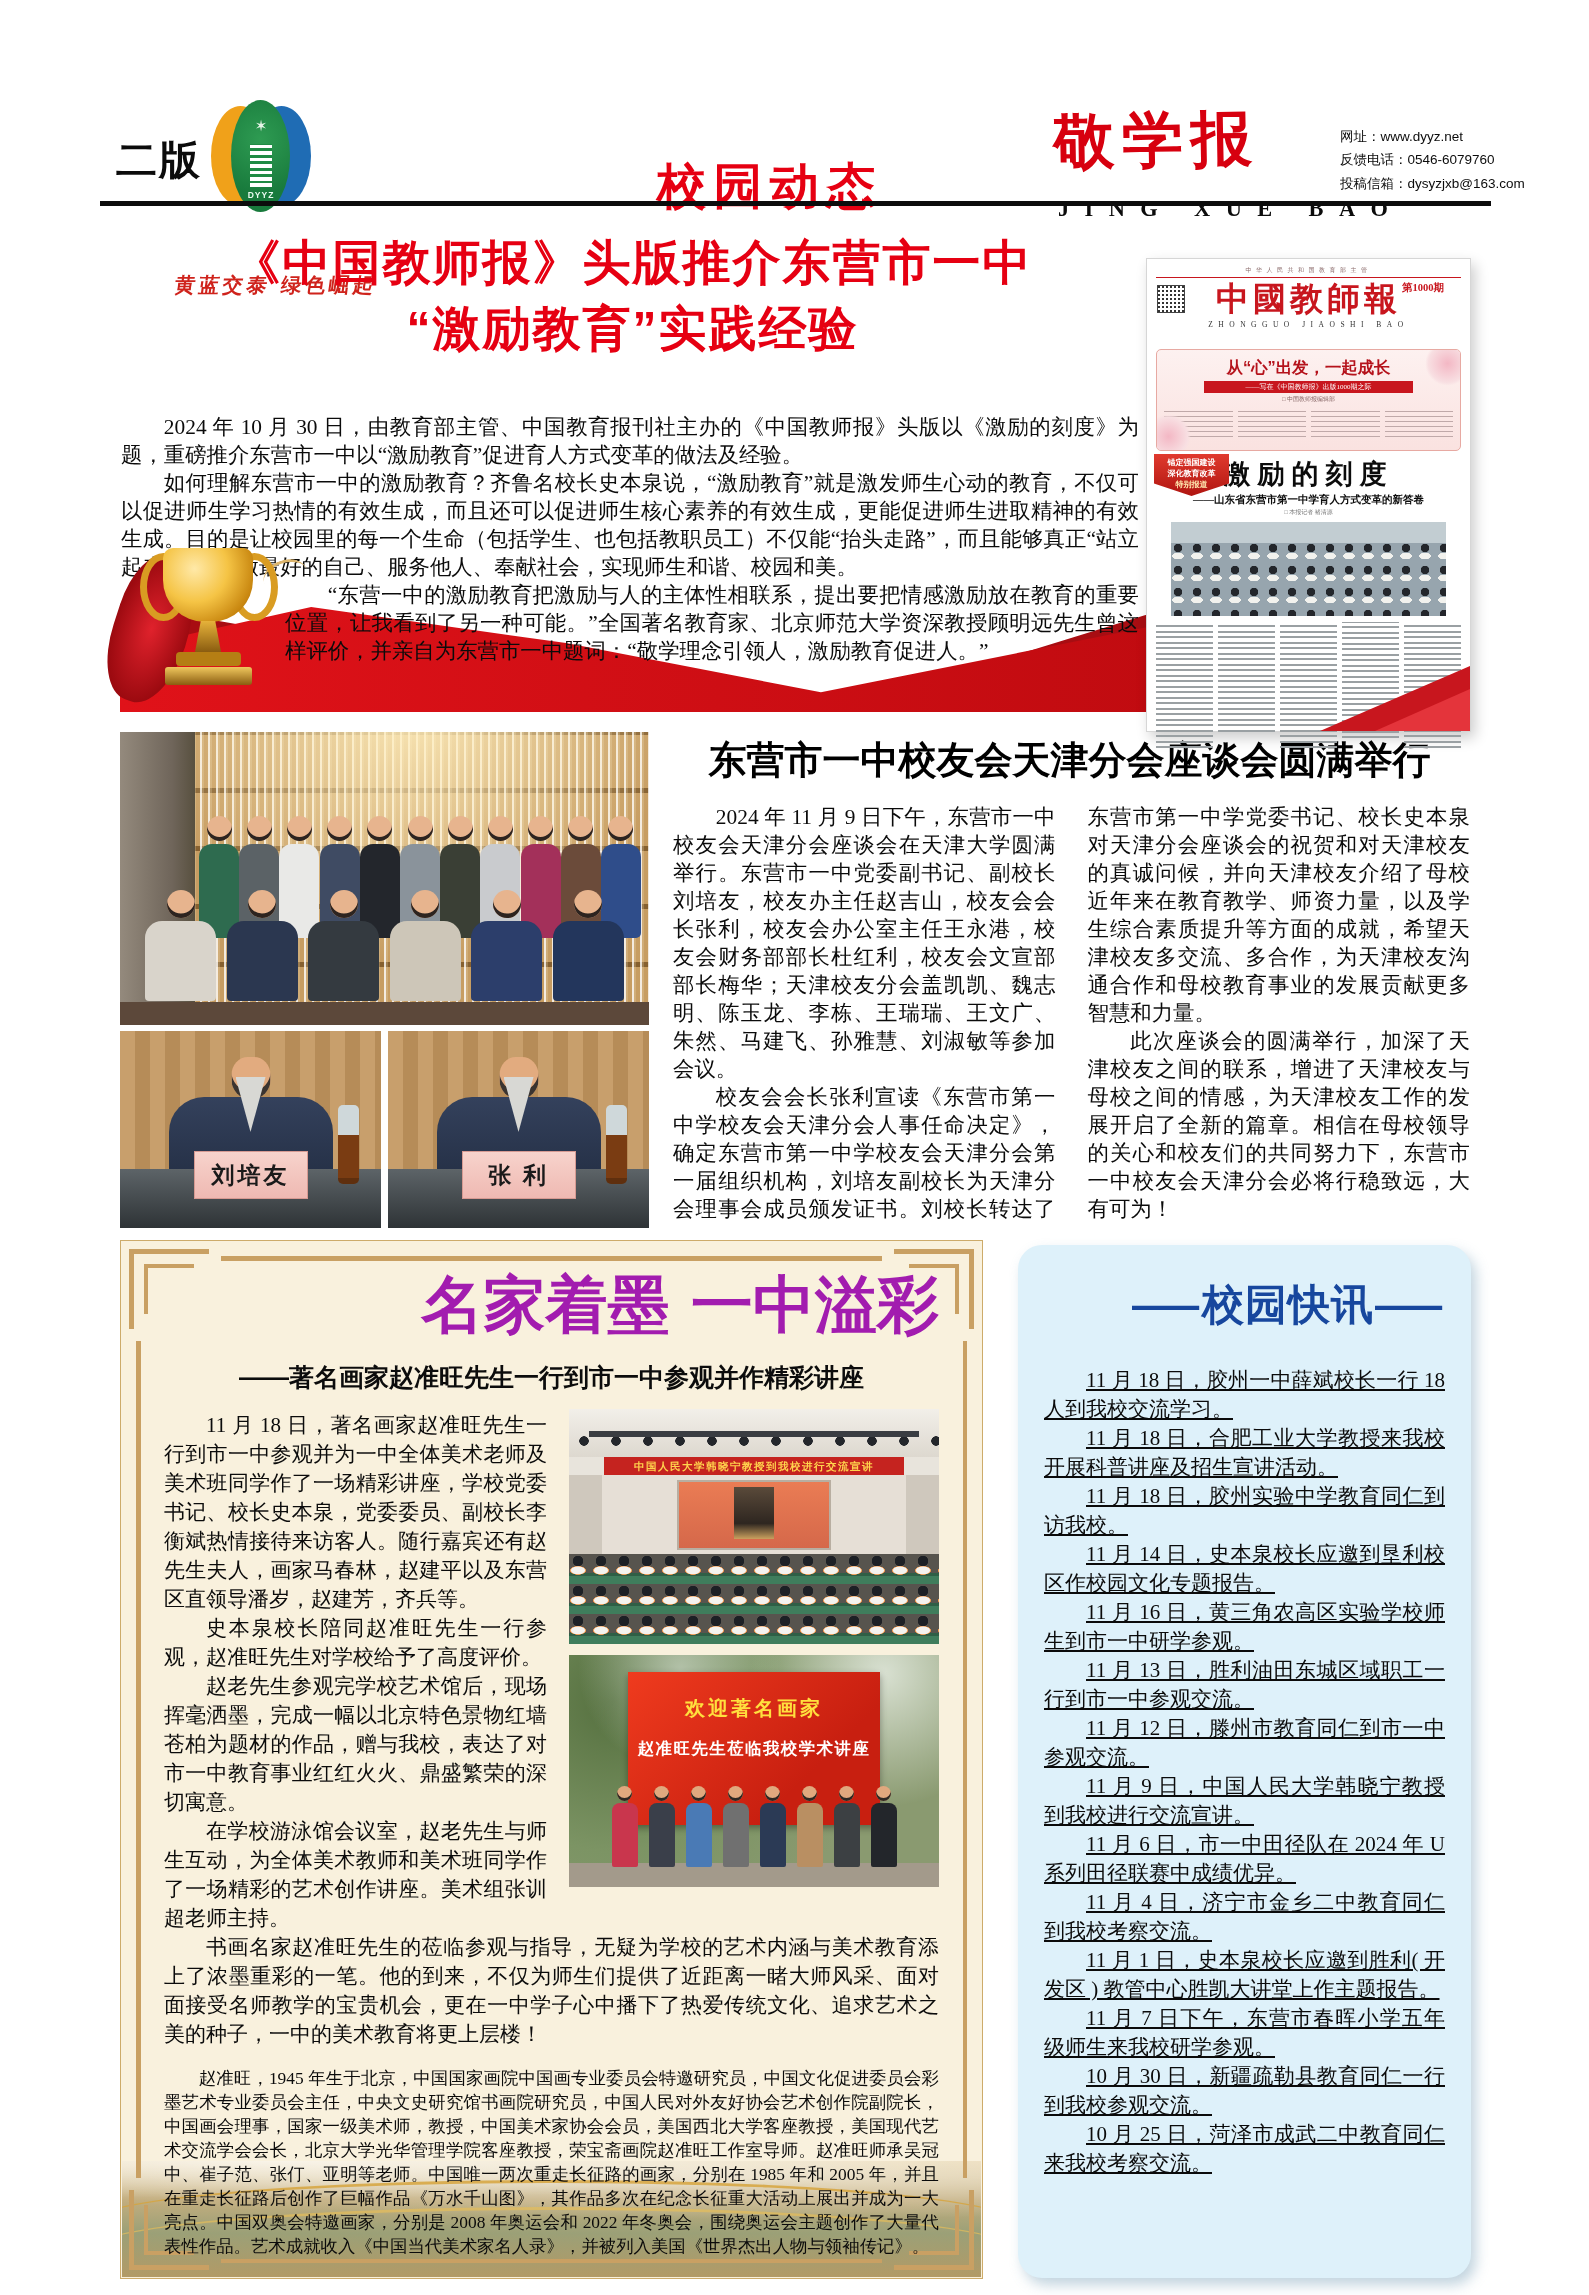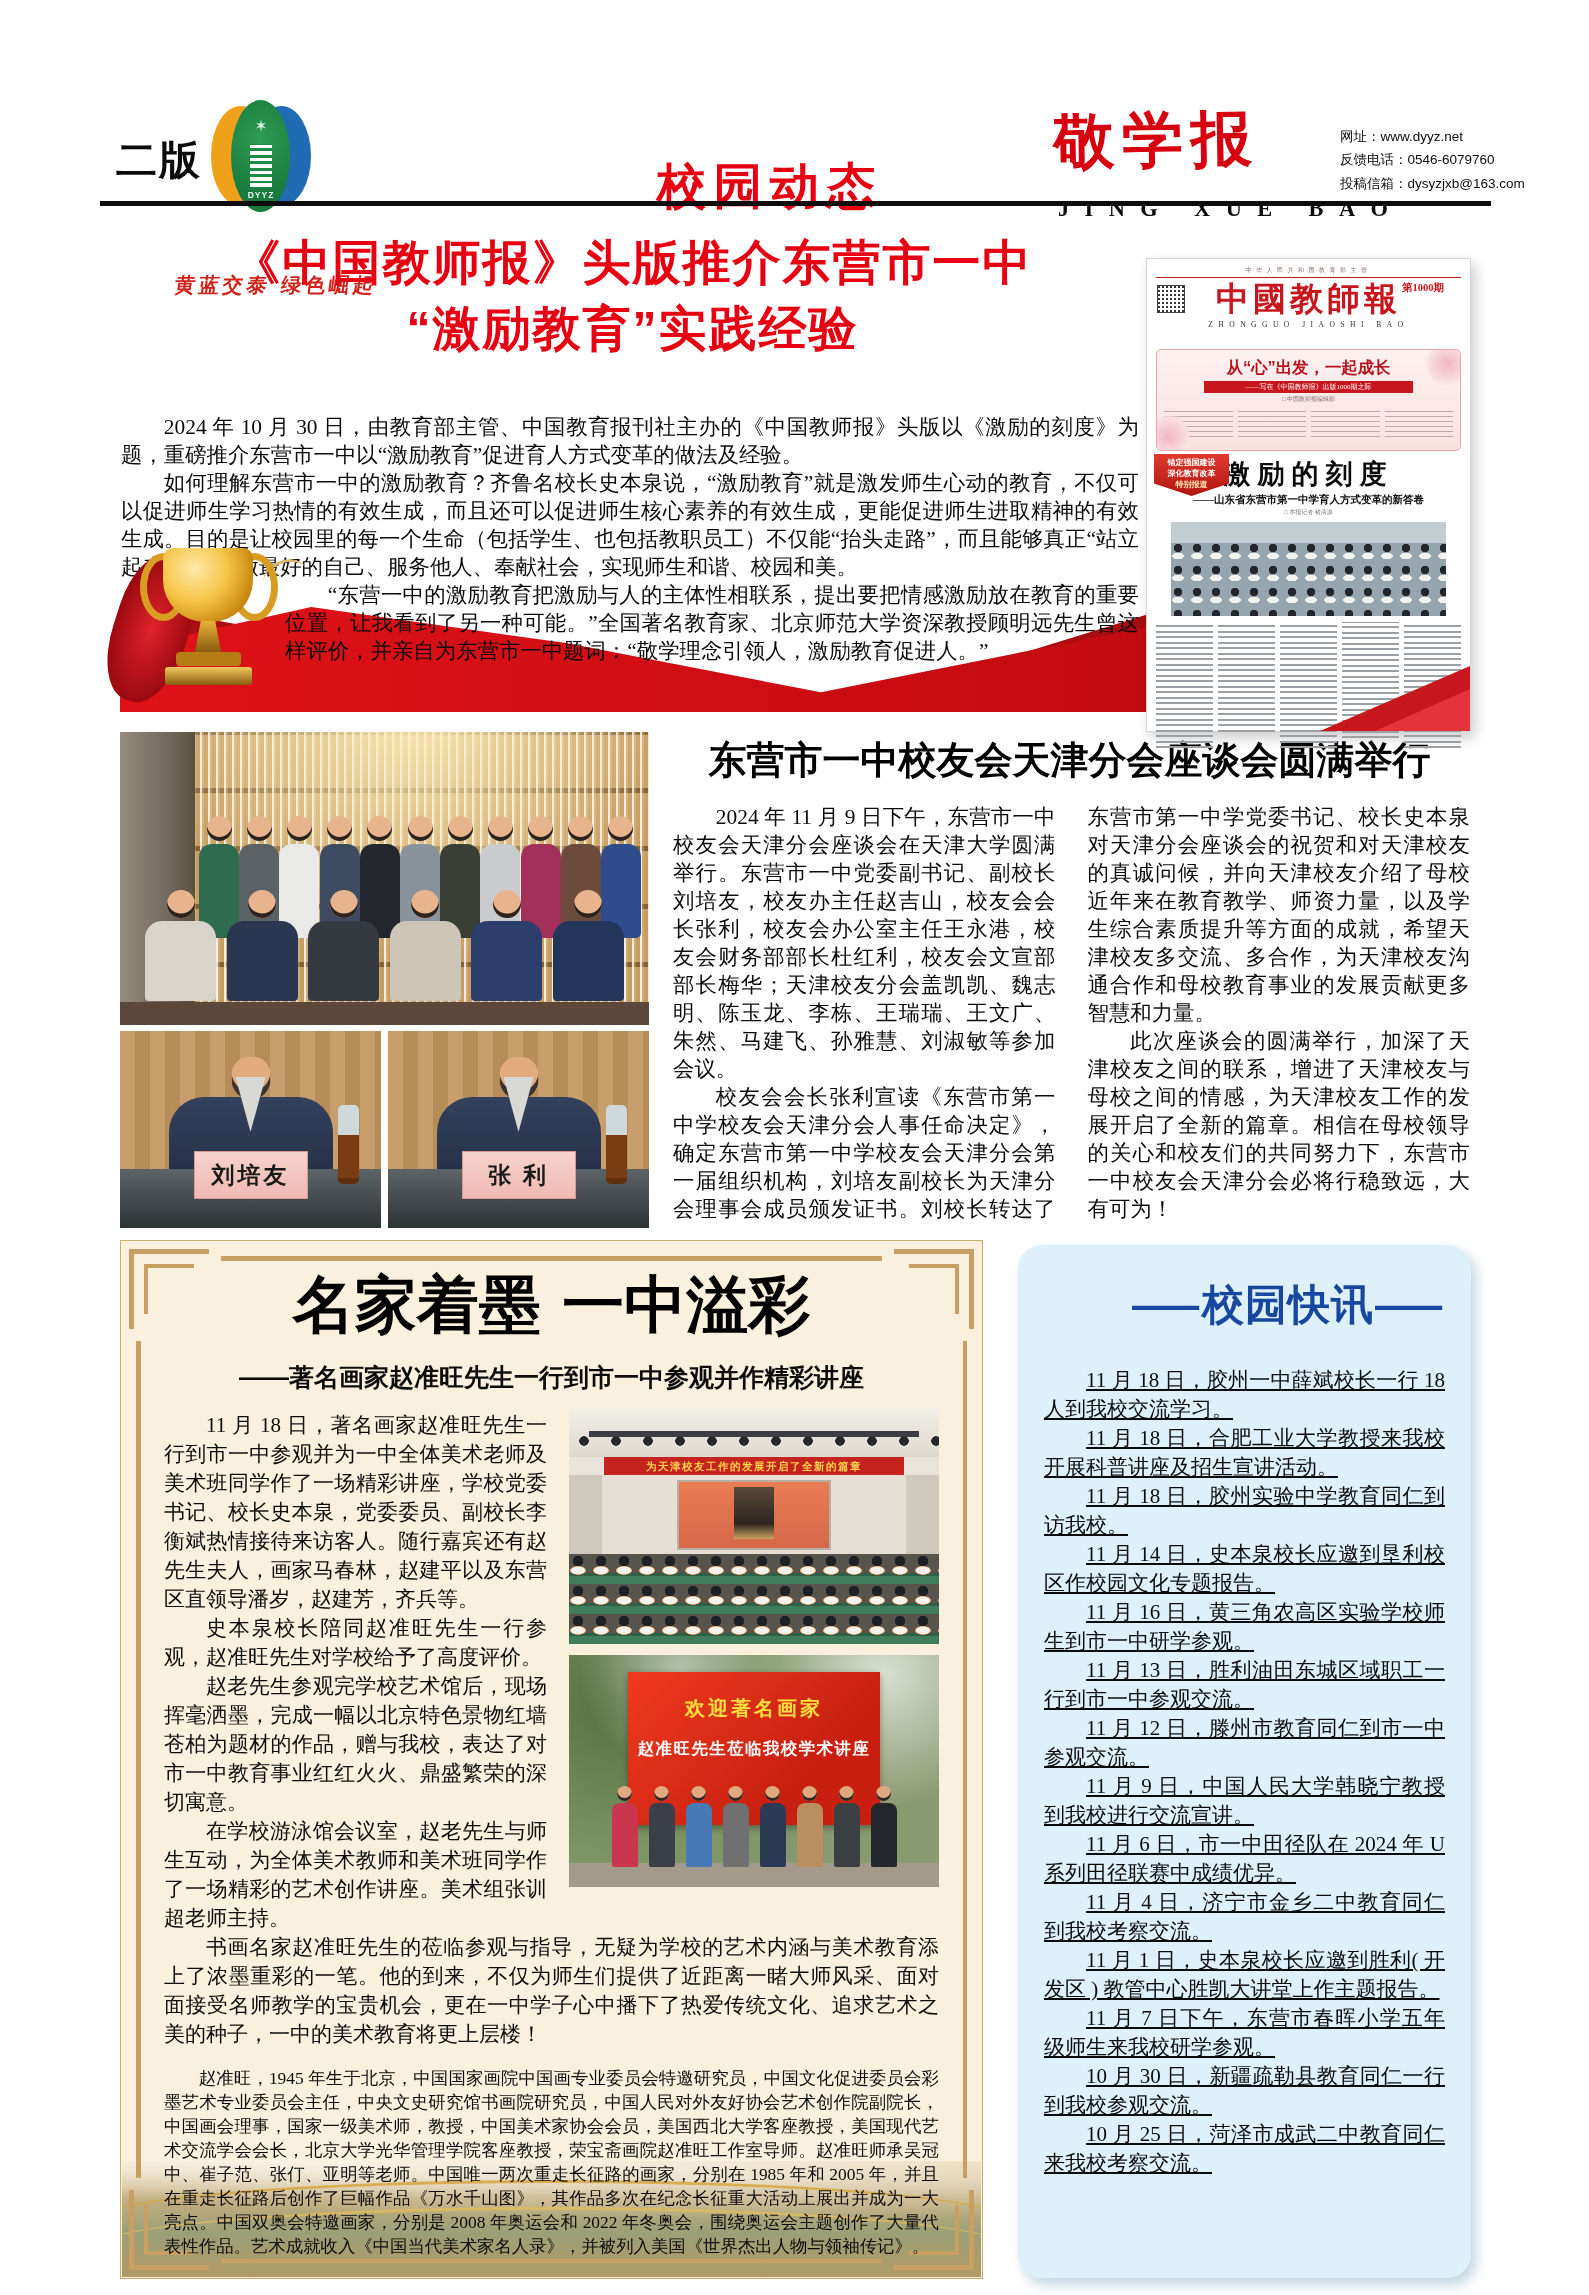--- a/index.html
+++ b/index.html
@@ -171,21 +171,21 @@
   .corner.tl{left:8px;top:8px;} .corner.tr{right:8px;top:8px;transform:scaleX(-1);}
   .corner.bl{left:8px;bottom:8px;transform:scaleY(-1);} .corner.br{right:8px;bottom:8px;transform:scale(-1,-1);}
   .mountains{position:absolute;left:1px;right:1px;bottom:1px;height:116px;z-index:0;overflow:hidden;
       background:radial-gradient(130% 60px at 18% 0%,rgba(255,255,255,.65),transparent 62%),
       radial-gradient(150% 70px at 72% 14%,rgba(255,255,255,.45),transparent 60%),
       linear-gradient(180deg,#ead9b3 0%,#c2ad7e 34%,#9ba077 62%,#b29a66 100%);}
   .mountains:before,.mountains:after{content:"";position:absolute;left:-30px;right:-30px;height:80px;
       border-radius:50%;border-top:3px solid rgba(214,164,62,.85);}
   .mountains:before{top:19px;} .mountains:after{top:46px;border-top-color:rgba(230,190,90,.7);}
   .a-content{position:relative;z-index:2;padding:28px 43px 0;box-sizing:border-box;height:100%;overflow:hidden;}
-  .a-title{text-align:center;font:900 62px/1.15 "DejaVu Serif",serif;color:#000000;}
+  .a-title{text-align:right;font:900 62px/1.15 "DejaVu Serif",serif;color:#a21caf;}
   .a-sub{text-align:center;font:800 25px/1.3 "Liberation Sans",sans-serif;color:#0c0c0c;margin-top:21px;}
   .a-photos{float:right;width:370px;margin:15px 0 13px 22px;}
   .a-body{margin-top:17px;font-size:21px;line-height:29px;text-align:justify;}
   .a-body p{margin:0;text-indent:2em;}
   .a-bio{clear:both;font-size:17.4px;line-height:24px;text-align:justify;text-indent:2em;margin-top:17px;}
 
   .ph-lecture{position:relative;width:370px;height:235px;overflow:hidden;background:#e8e4dc;}
   .pl-ceil{position:absolute;left:0;right:0;top:0;height:48px;
       background:radial-gradient(circle 5px at 15px 32px,#23262b 4.5px,transparent 5px),
       linear-gradient(#f2efe9,#ddd8cf);background-size:32px 48px,auto;}
@@ -393,21 +393,21 @@
     <div class="corner br"></div>
 
     <div class="a-content">
       <div class="a-title">名家着墨  一中溢彩</div>
       <div class="a-sub">——著名画家赵准旺先生一行到市一中参观并作精彩讲座</div>
 
       <div class="a-photos">
         <div class="ph-lecture">
           <div class="pl-ceil"></div>
           <div class="pl-truss"></div>
-          <div class="pl-banner">为天津校友工作的发展开启了全新的篇章</div>
+          <div class="pl-banner">中国人民大学韩晓宁教授到我校进行交流宣讲</div>
           <div class="pl-wall"></div>
           <div class="pl-screen">
             <div class="pl-art"></div>
           </div>
           <div class="pl-aud"></div>
         </div>
         <div class="ph-screen">
           <div class="ps-sky"></div>
           <div class="ps-led">
             <div class="ps-l1">欢迎著名画家</div>

